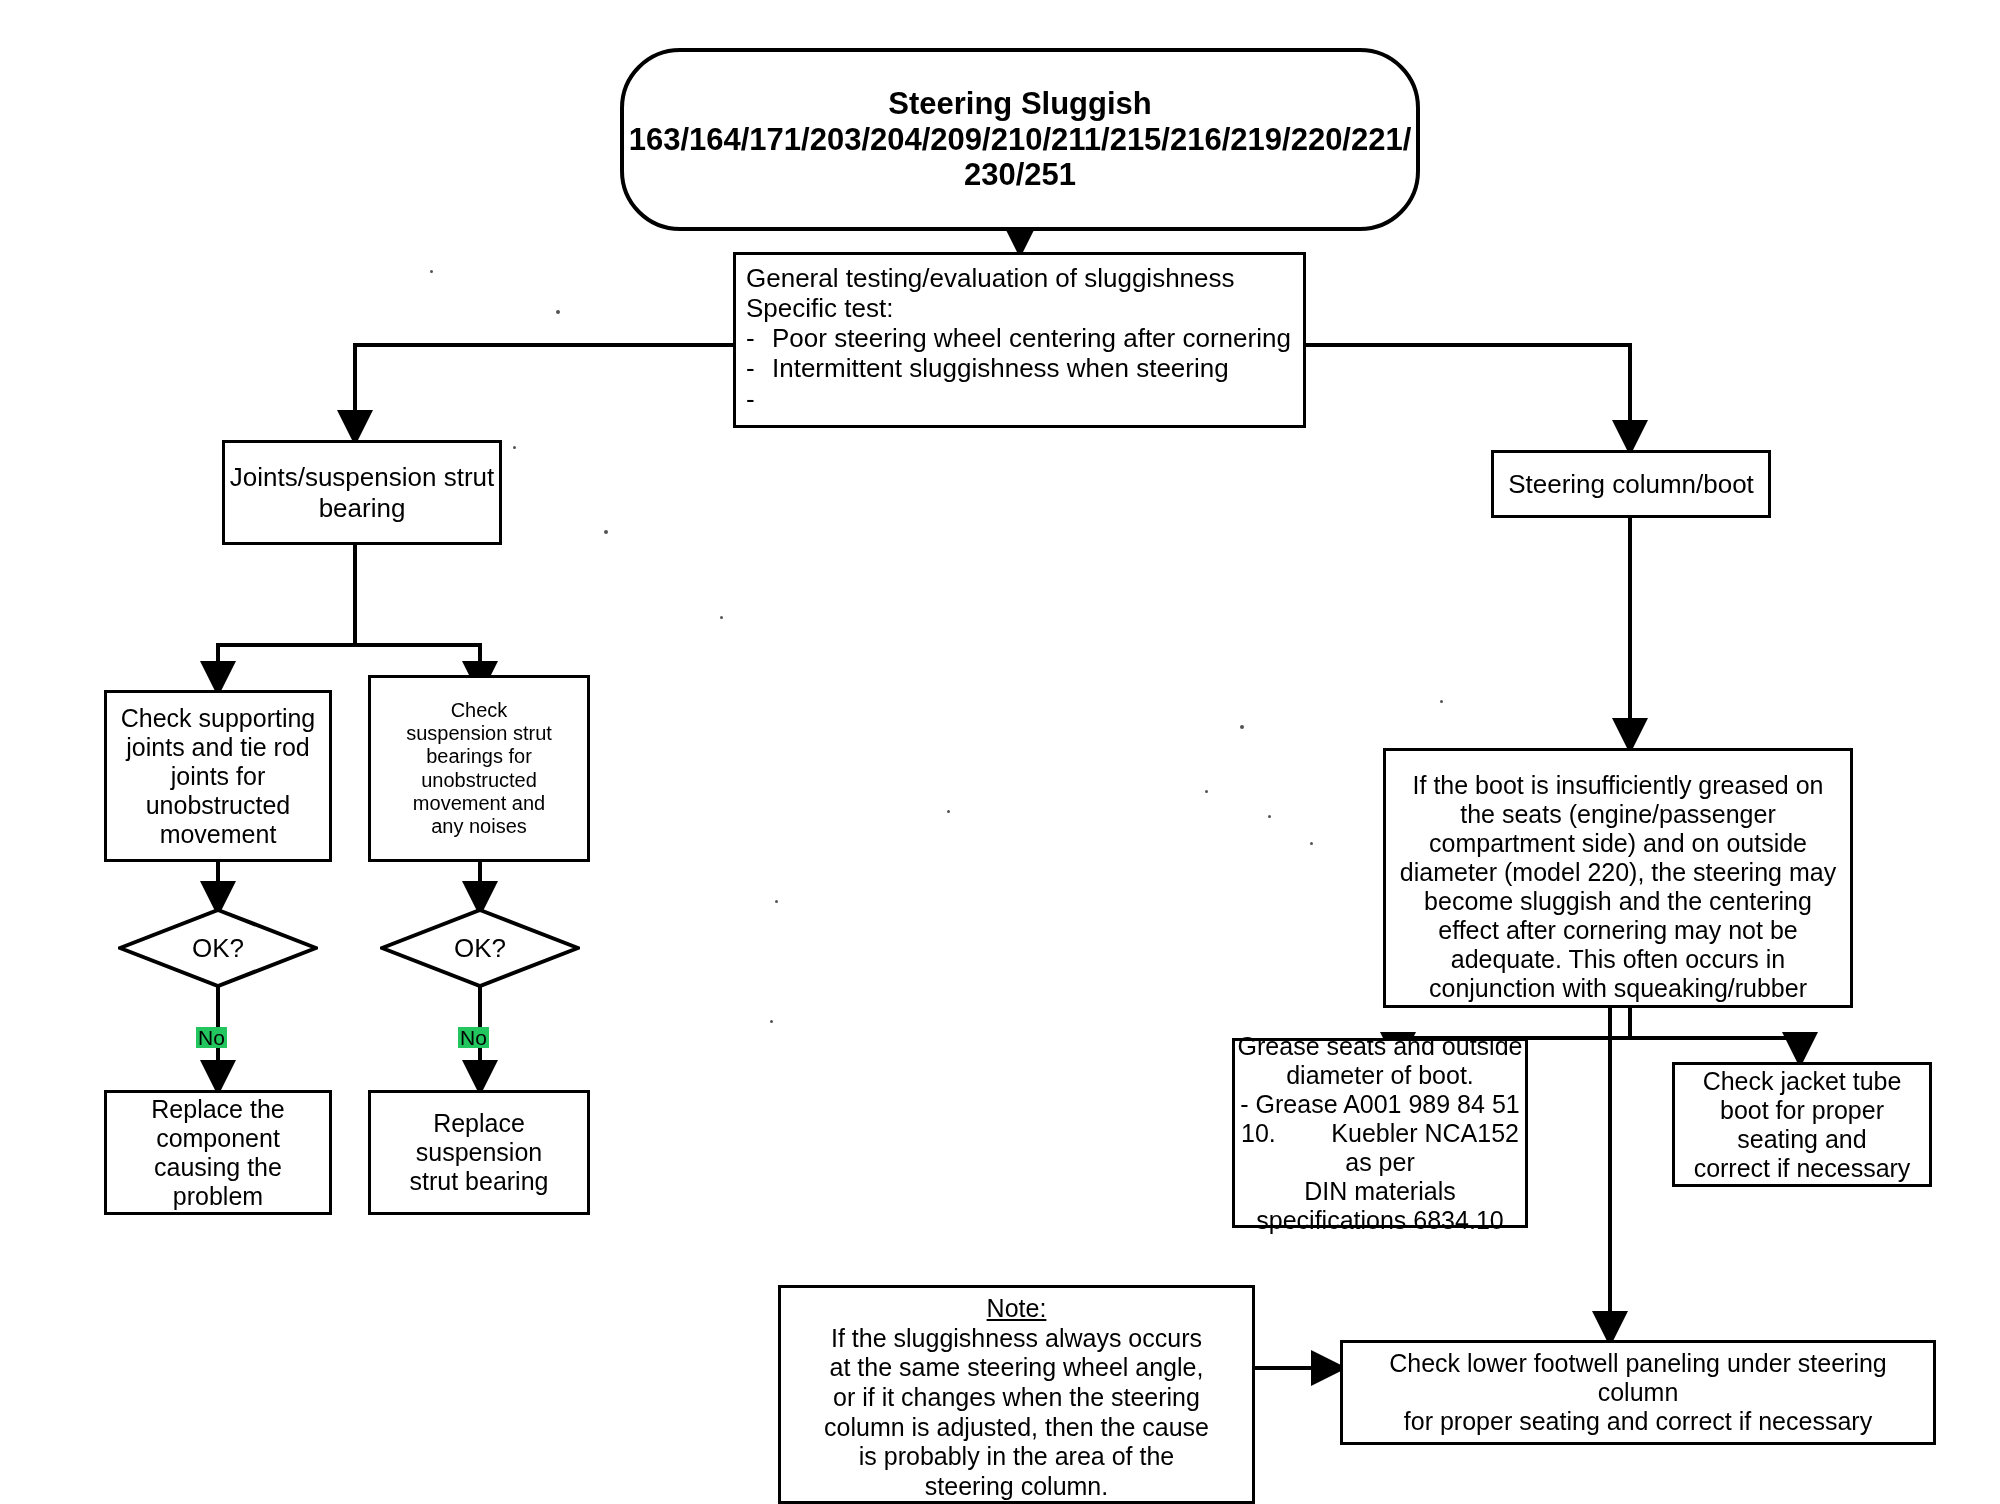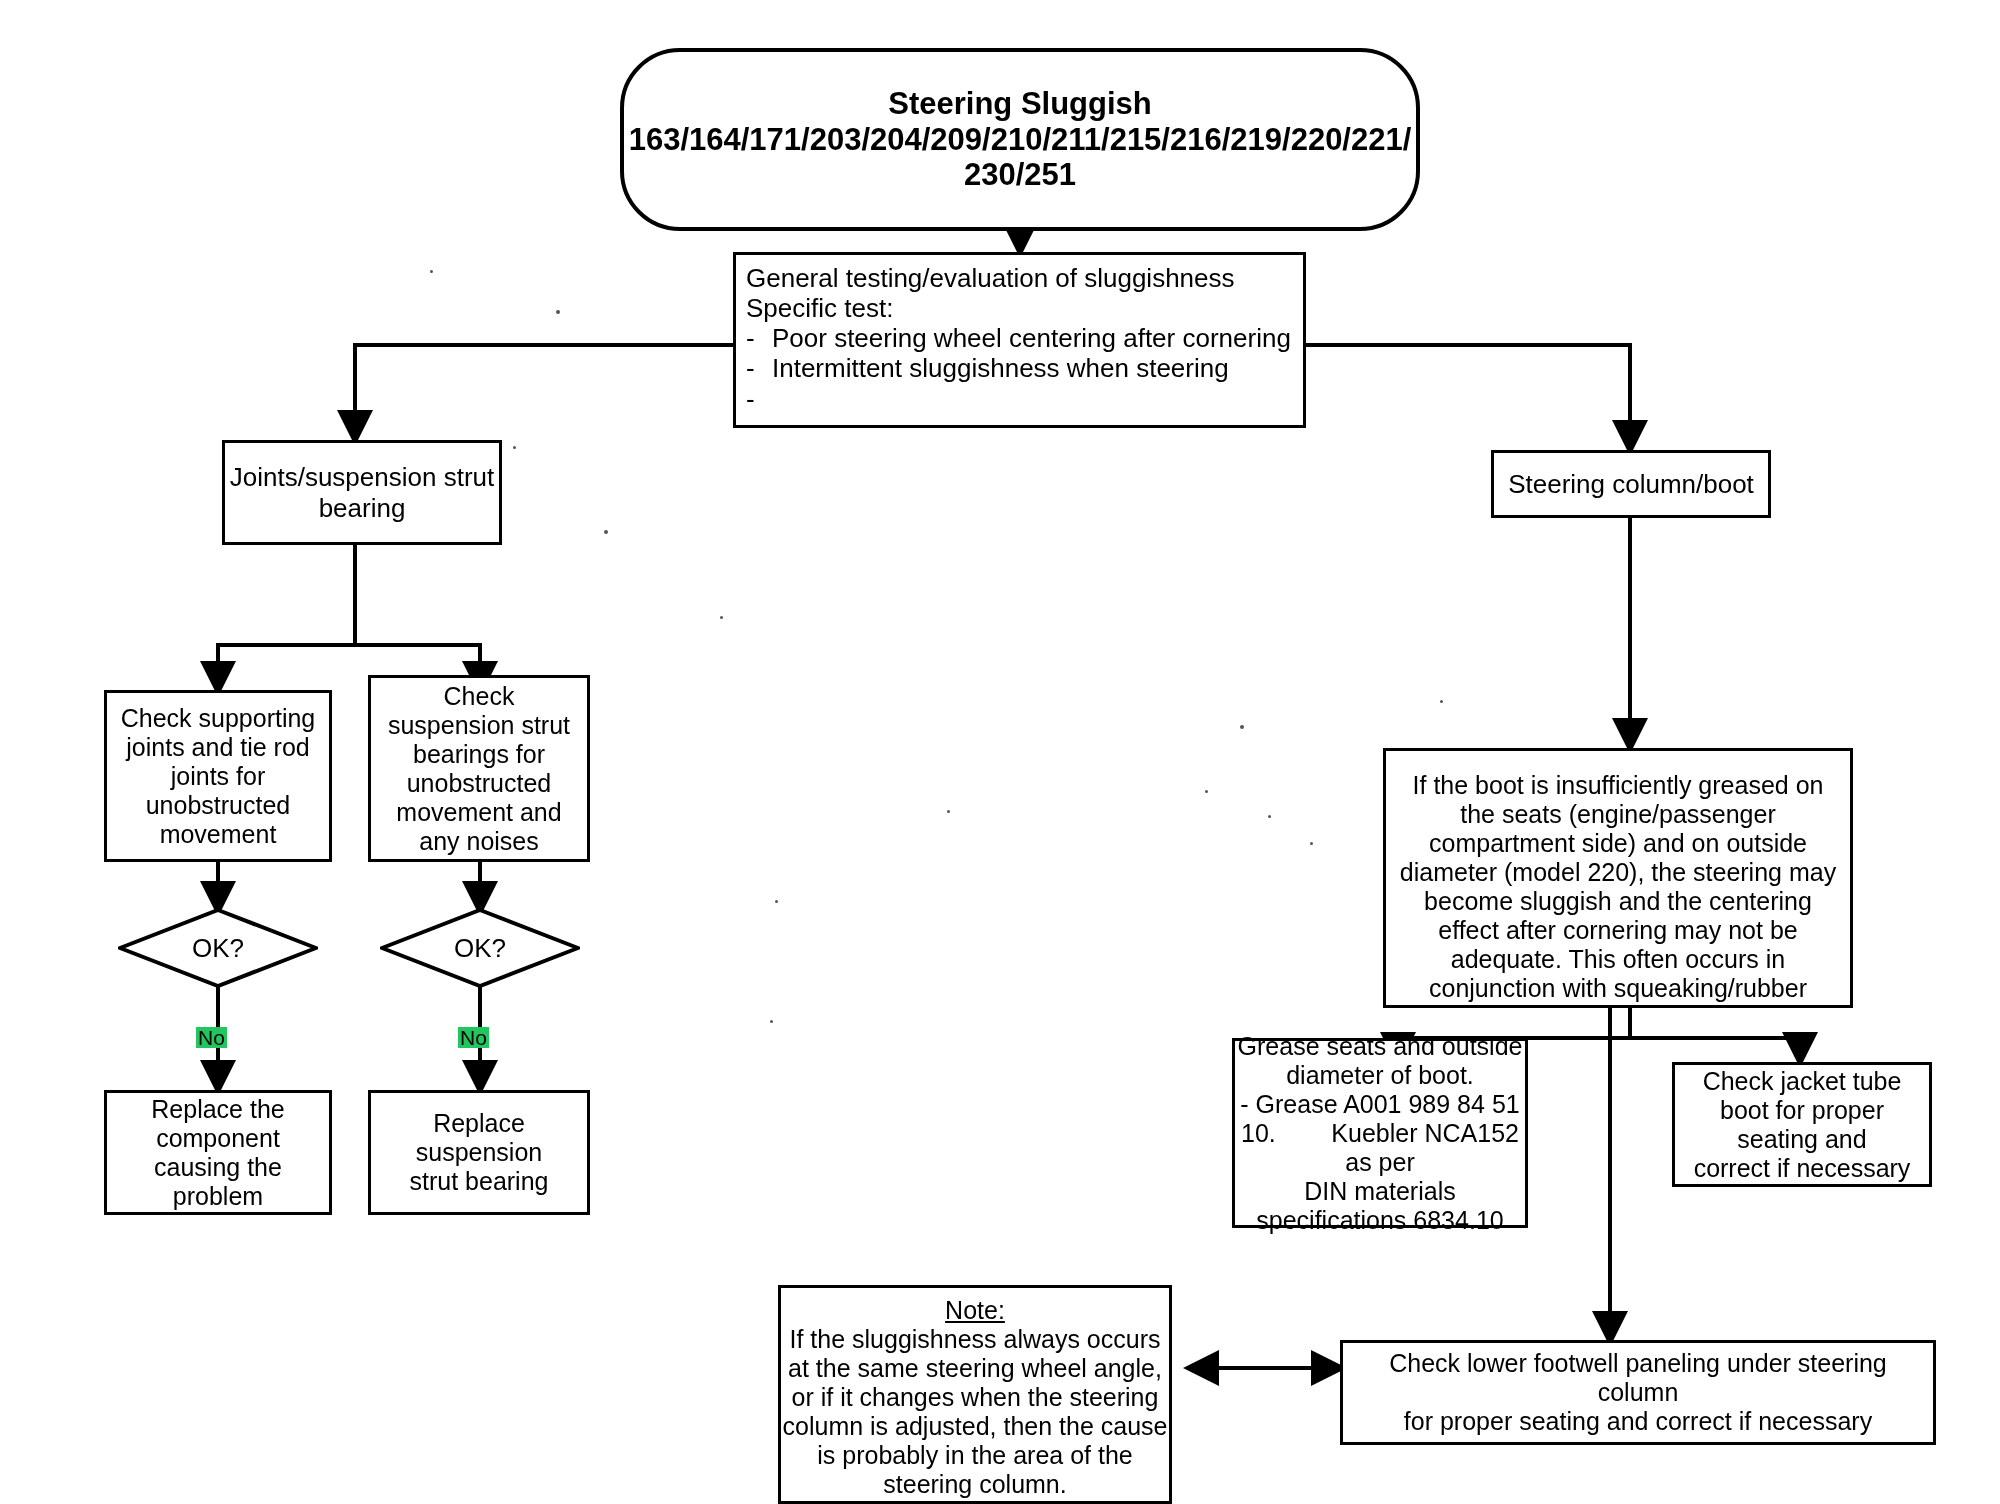--- a/index.html
+++ b/index.html
@@ -173,21 +173,21 @@
   </div>
 
   <div class="node" style="left:104px;top:690px;width:228px;height:172px;font-size:25px;">
     <span class="t-line">Check supporting</span>
     <span class="t-line">joints and tie rod</span>
     <span class="t-line">joints for</span>
     <span class="t-line">unobstructed</span>
     <span class="t-line">movement</span>
   </div>
 
-  <div class="node" style="left:368px;top:675px;width:222px;height:187px;font-size:25px;">
+  <div class="node" style="left:368px;top:675px;width:222px;height:187px;font-size:20px;">
     <span class="t-line">Check</span>
     <span class="t-line">suspension strut</span>
     <span class="t-line">bearings for</span>
     <span class="t-line">unobstructed</span>
     <span class="t-line">movement and</span>
     <span class="t-line">any noises</span>
   </div>
 
   <div class="decision" style="left:118px;top:908px;width:200px;height:80px;font-size:26px;">
     <svg class="dia" viewBox="0 0 200 80" preserveAspectRatio="none">
@@ -241,21 +241,21 @@
     <span class="t-line">specifications 6834.10</span>
   </div>
 
   <div class="node" style="left:1672px;top:1062px;width:260px;height:125px;font-size:25px;">
     <span class="t-line">Check jacket tube</span>
     <span class="t-line">boot for proper</span>
     <span class="t-line">seating and</span>
     <span class="t-line">correct if necessary</span>
   </div>
 
-  <div class="node" style="left:778px;top:1285px;width:394px;height:219px;font-size:25px;justify-content:center;padding-top:6px;">
+  <div class="node" style="left:778px;top:1285px;width:477px;height:219px;font-size:25px;justify-content:space-between;padding-top:6px;">
     <span class="t-line note-underline">Note:</span>
     <span class="t-line">If the sluggishness always occurs</span>
     <span class="t-line">at the same steering wheel angle,</span>
     <span class="t-line">or if it changes when the steering</span>
     <span class="t-line">column is adjusted, then the cause</span>
     <span class="t-line">is probably in the area of the</span>
     <span class="t-line">steering column.</span>
   </div>
 
   <div class="node" style="left:1340px;top:1340px;width:596px;height:105px;font-size:25px;">

